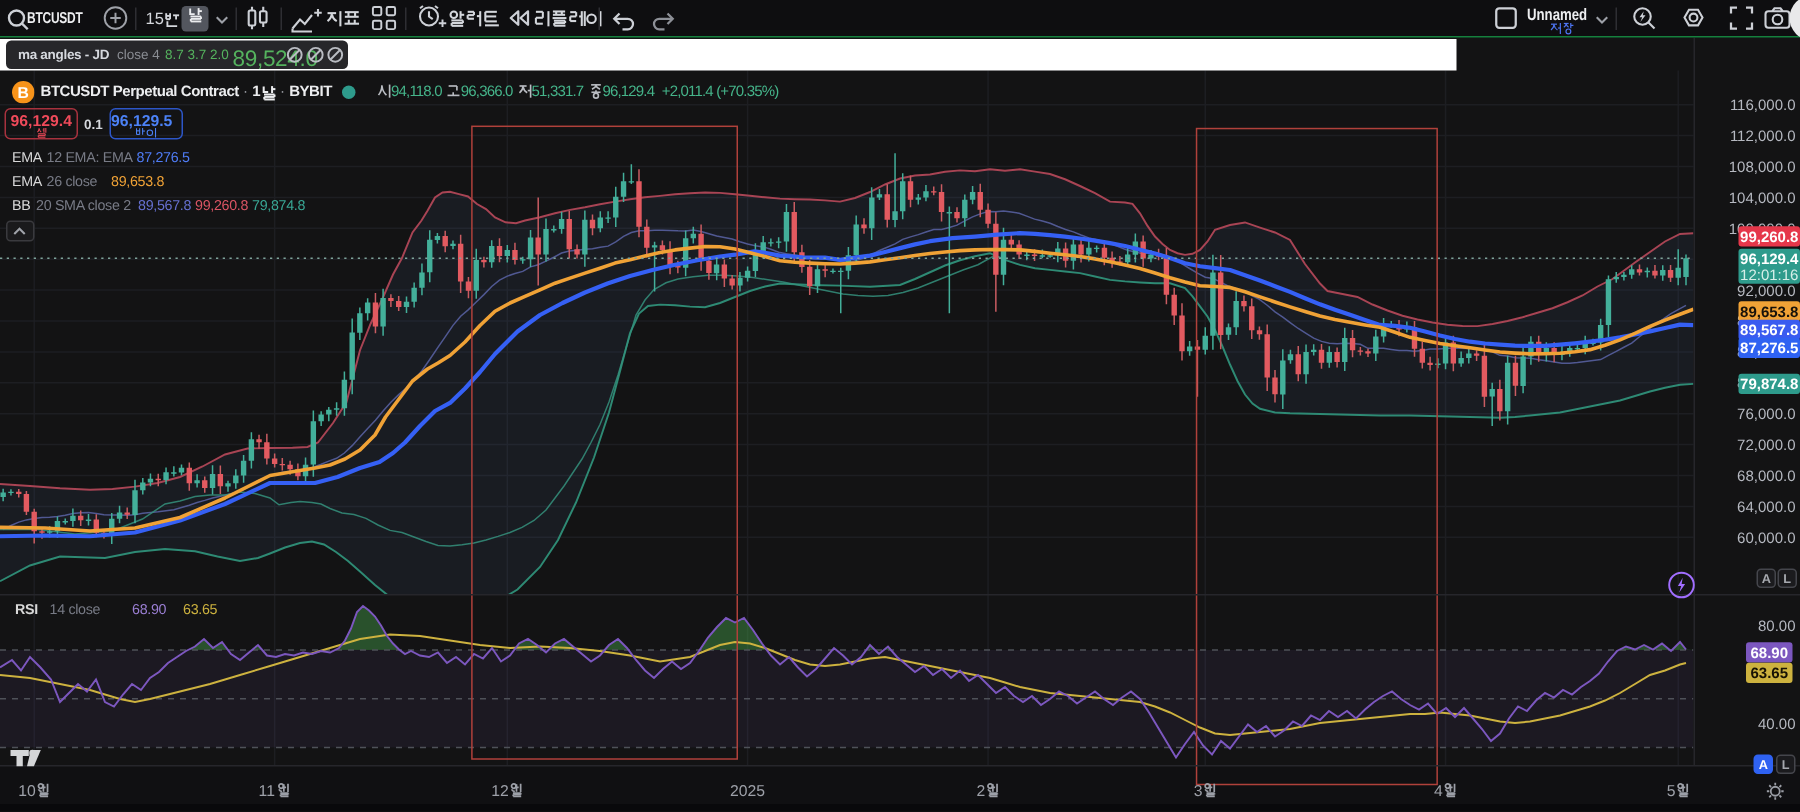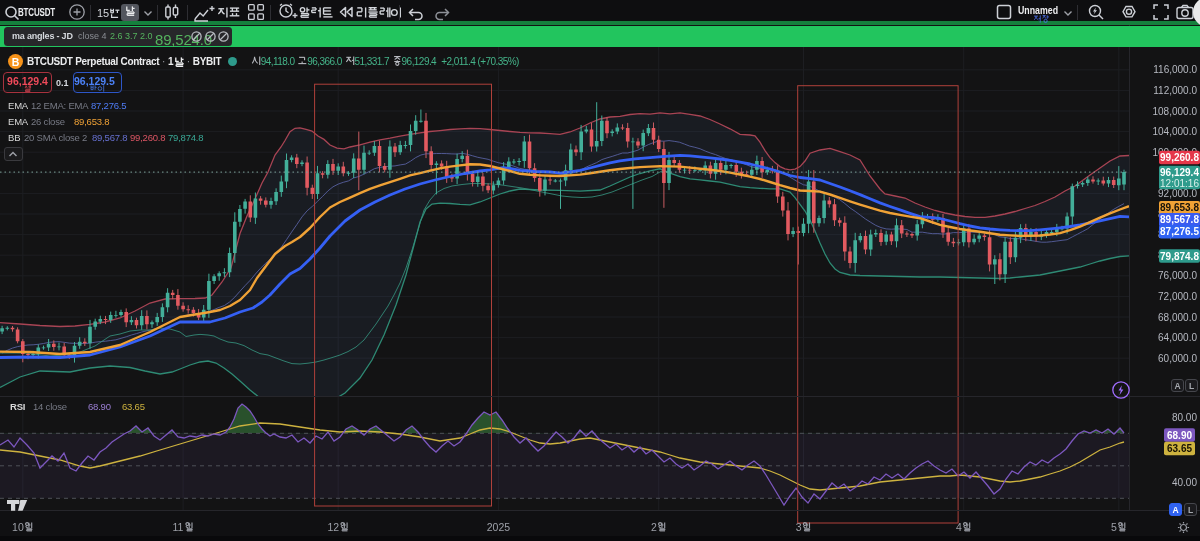--- a/index.html
+++ b/index.html
@@ -1,19 +1,19 @@
 <!DOCTYPE html>
 <html><head><meta charset="utf-8">
 <style>
 * { margin:0; padding:0; box-sizing:border-box; }
 html,body { width:1200px; height:541px; background:#131314; overflow:hidden; font-family:"Liberation Sans", sans-serif; }
 #root { position:relative; width:1200px; height:541px; }
 #chartsvg { position:absolute; left:0; top:0; }
-#tb { position:absolute; left:0; top:0; width:1200px; height:25px; background:#0E0E10; border-bottom:4px solid #15803d; z-index:10; }
-#strip { position:absolute; left:0; top:26px; width:1200px; height:21px; background:#22c55e; z-index:9;text-align:center; }
+#tb { position:absolute; left:0; top:0; width:1200px; height:25px; background:#0E0E10; border-bottom:1px solid #15803d; z-index:10; }
+#strip { position:absolute; left:0; top:26px; width:971px; height:21px; background:#ffffff; z-index:9;text-align:center; }
 #pill { position:absolute; left:4px; top:0.5px; width:228px; height:19.5px; background:#27272A; border-radius:3.5px; }
 .dbtn { position:absolute; left:121px; top:3.5px; width:18px; height:17px; background:#53565E; border-radius:3px; color:#ECEDEF; font-size:11px; text-align:center; line-height:17px; }
 .t { position:absolute; font-size:11px; white-space:nowrap; }
 .lg { font-size:9.5px; letter-spacing:-0.2px; }
 .b { font-weight:bold; }
 .i { position:absolute; line-height:0; }
 .sep { position:absolute; top:5px; width:1px; height:15px; background:#2E2E33; }
 .gv { color:#45B48A; }
 .obtn { position:absolute; top:71.5px; width:49px; height:21px; border:1px solid; border-radius:4px; background:#16090b00; }
 #leg { position:absolute; left:0; top:0; width:1200px; height:541px; z-index:5; pointer-events:none; }
@@ -419,21 +419,21 @@
             <path d="M6.5,4.5L8,2.5h4l1.5,2"></path>
           </g>
         </svg></span>
  <span style="position:absolute;left:1193px;top:-3px;width:30px;height:30px;border-radius:50%;background:#E9E9EA"></span>
 </div>
 
 <div id="strip">
  <div id="pill">
   <span class="t b" style="left:8px;top:4px;font-size:9px;letter-spacing:-0.2px;color:#D6D9DE">ma angles - JD</span>
   <span class="t" style="left:74px;top:4.5px;font-size:9px;color:#8A8D93">close 4</span>
-  <span class="t" style="left:106px;top:4.5px;font-size:9px;color:#55B35E">2.6</span>
+  <span class="t" style="left:106px;top:4.5px;font-size:9px;color:#55B35E">8.7</span>
   <span class="t" style="left:121px;top:4.5px;font-size:9px;color:#55B35E">3.7</span>
   <span class="t" style="left:136px;top:4.5px;font-size:9px;color:#55B35E">2.0</span>
   <span class="t" style="left:151px;top:4.5px;font-size:15px;letter-spacing:-0.2px;color:#55B35E">89,524.0</span>
   <span class="i" style="left:186px;top:3.5px"><svg width="13" height="13" viewBox="0 0 13 13">
             <circle cx="6.5" cy="6.5" r="4.6" fill="none" stroke="#B9BCC2" stroke-width="1.3"></circle>
             <path d="M3,10L10,3" stroke="#B9BCC2" stroke-width="1.3"></path>
           </svg></span>
   <span class="i" style="left:199.5px;top:3.5px"><svg width="13" height="13" viewBox="0 0 13 13">
             <circle cx="6.5" cy="6.5" r="4.6" fill="none" stroke="#B9BCC2" stroke-width="1.3"></circle>
             <path d="M3,10L10,3" stroke="#B9BCC2" stroke-width="1.3"></path>

